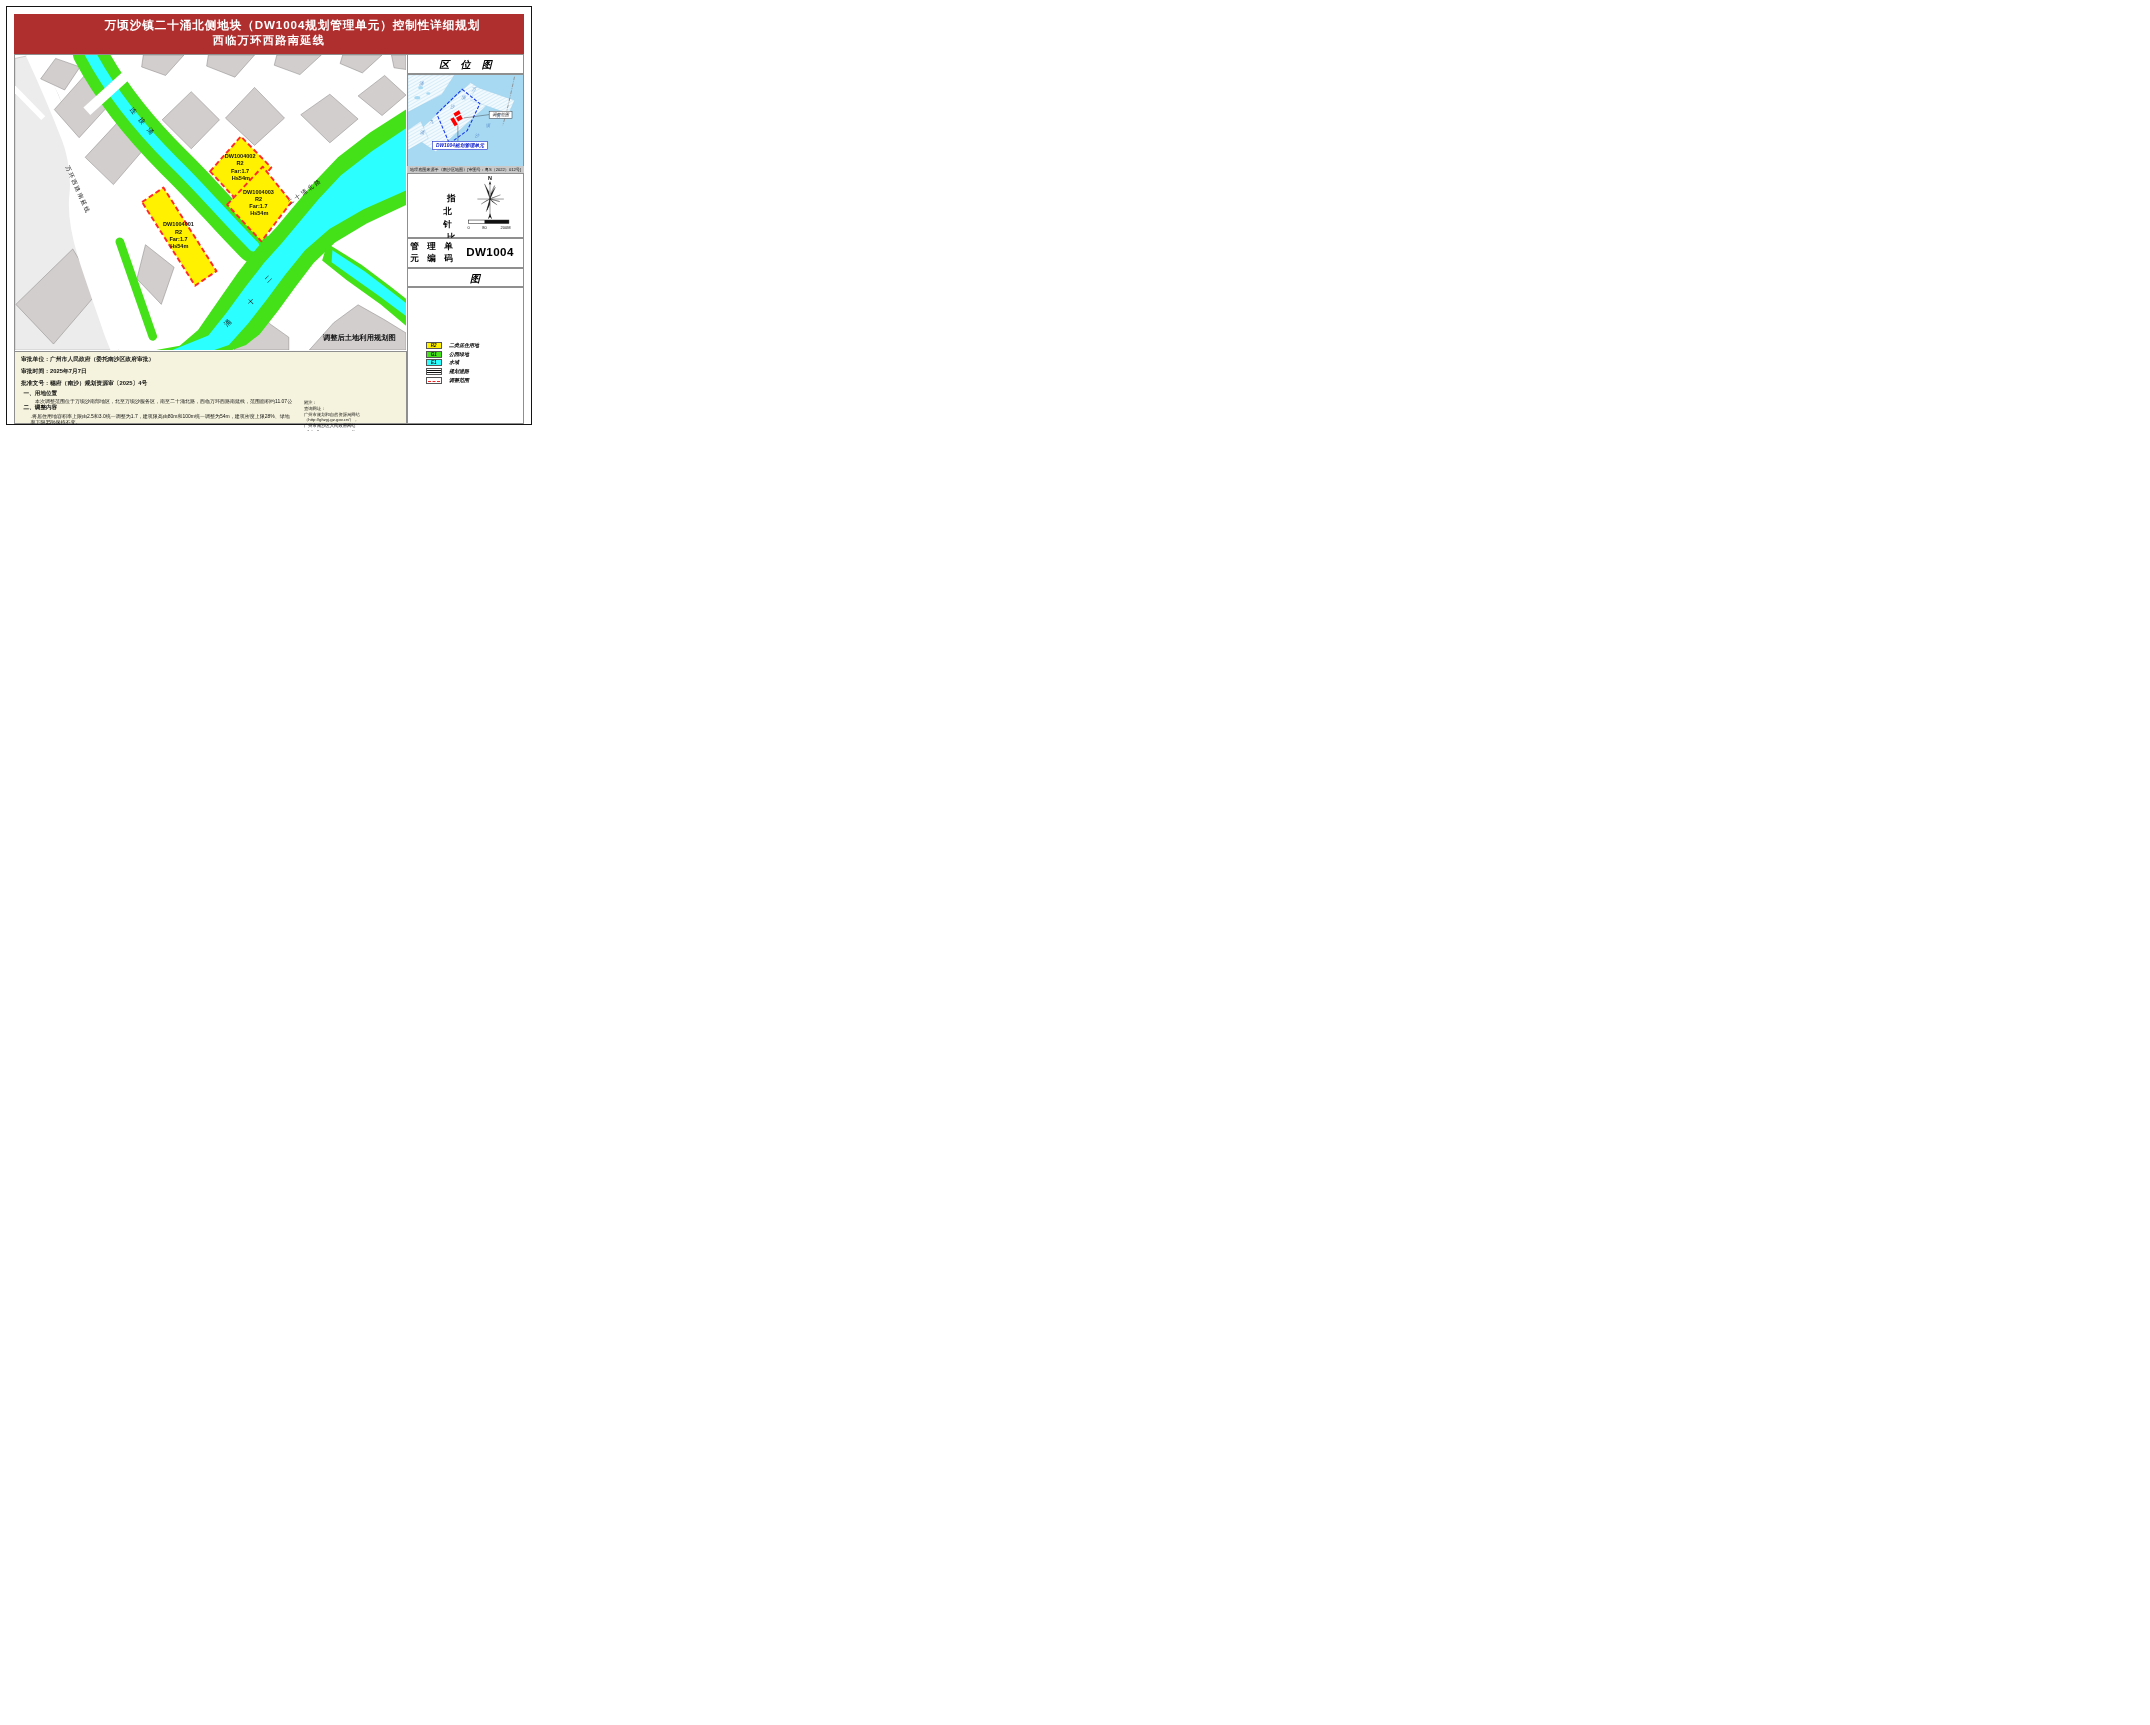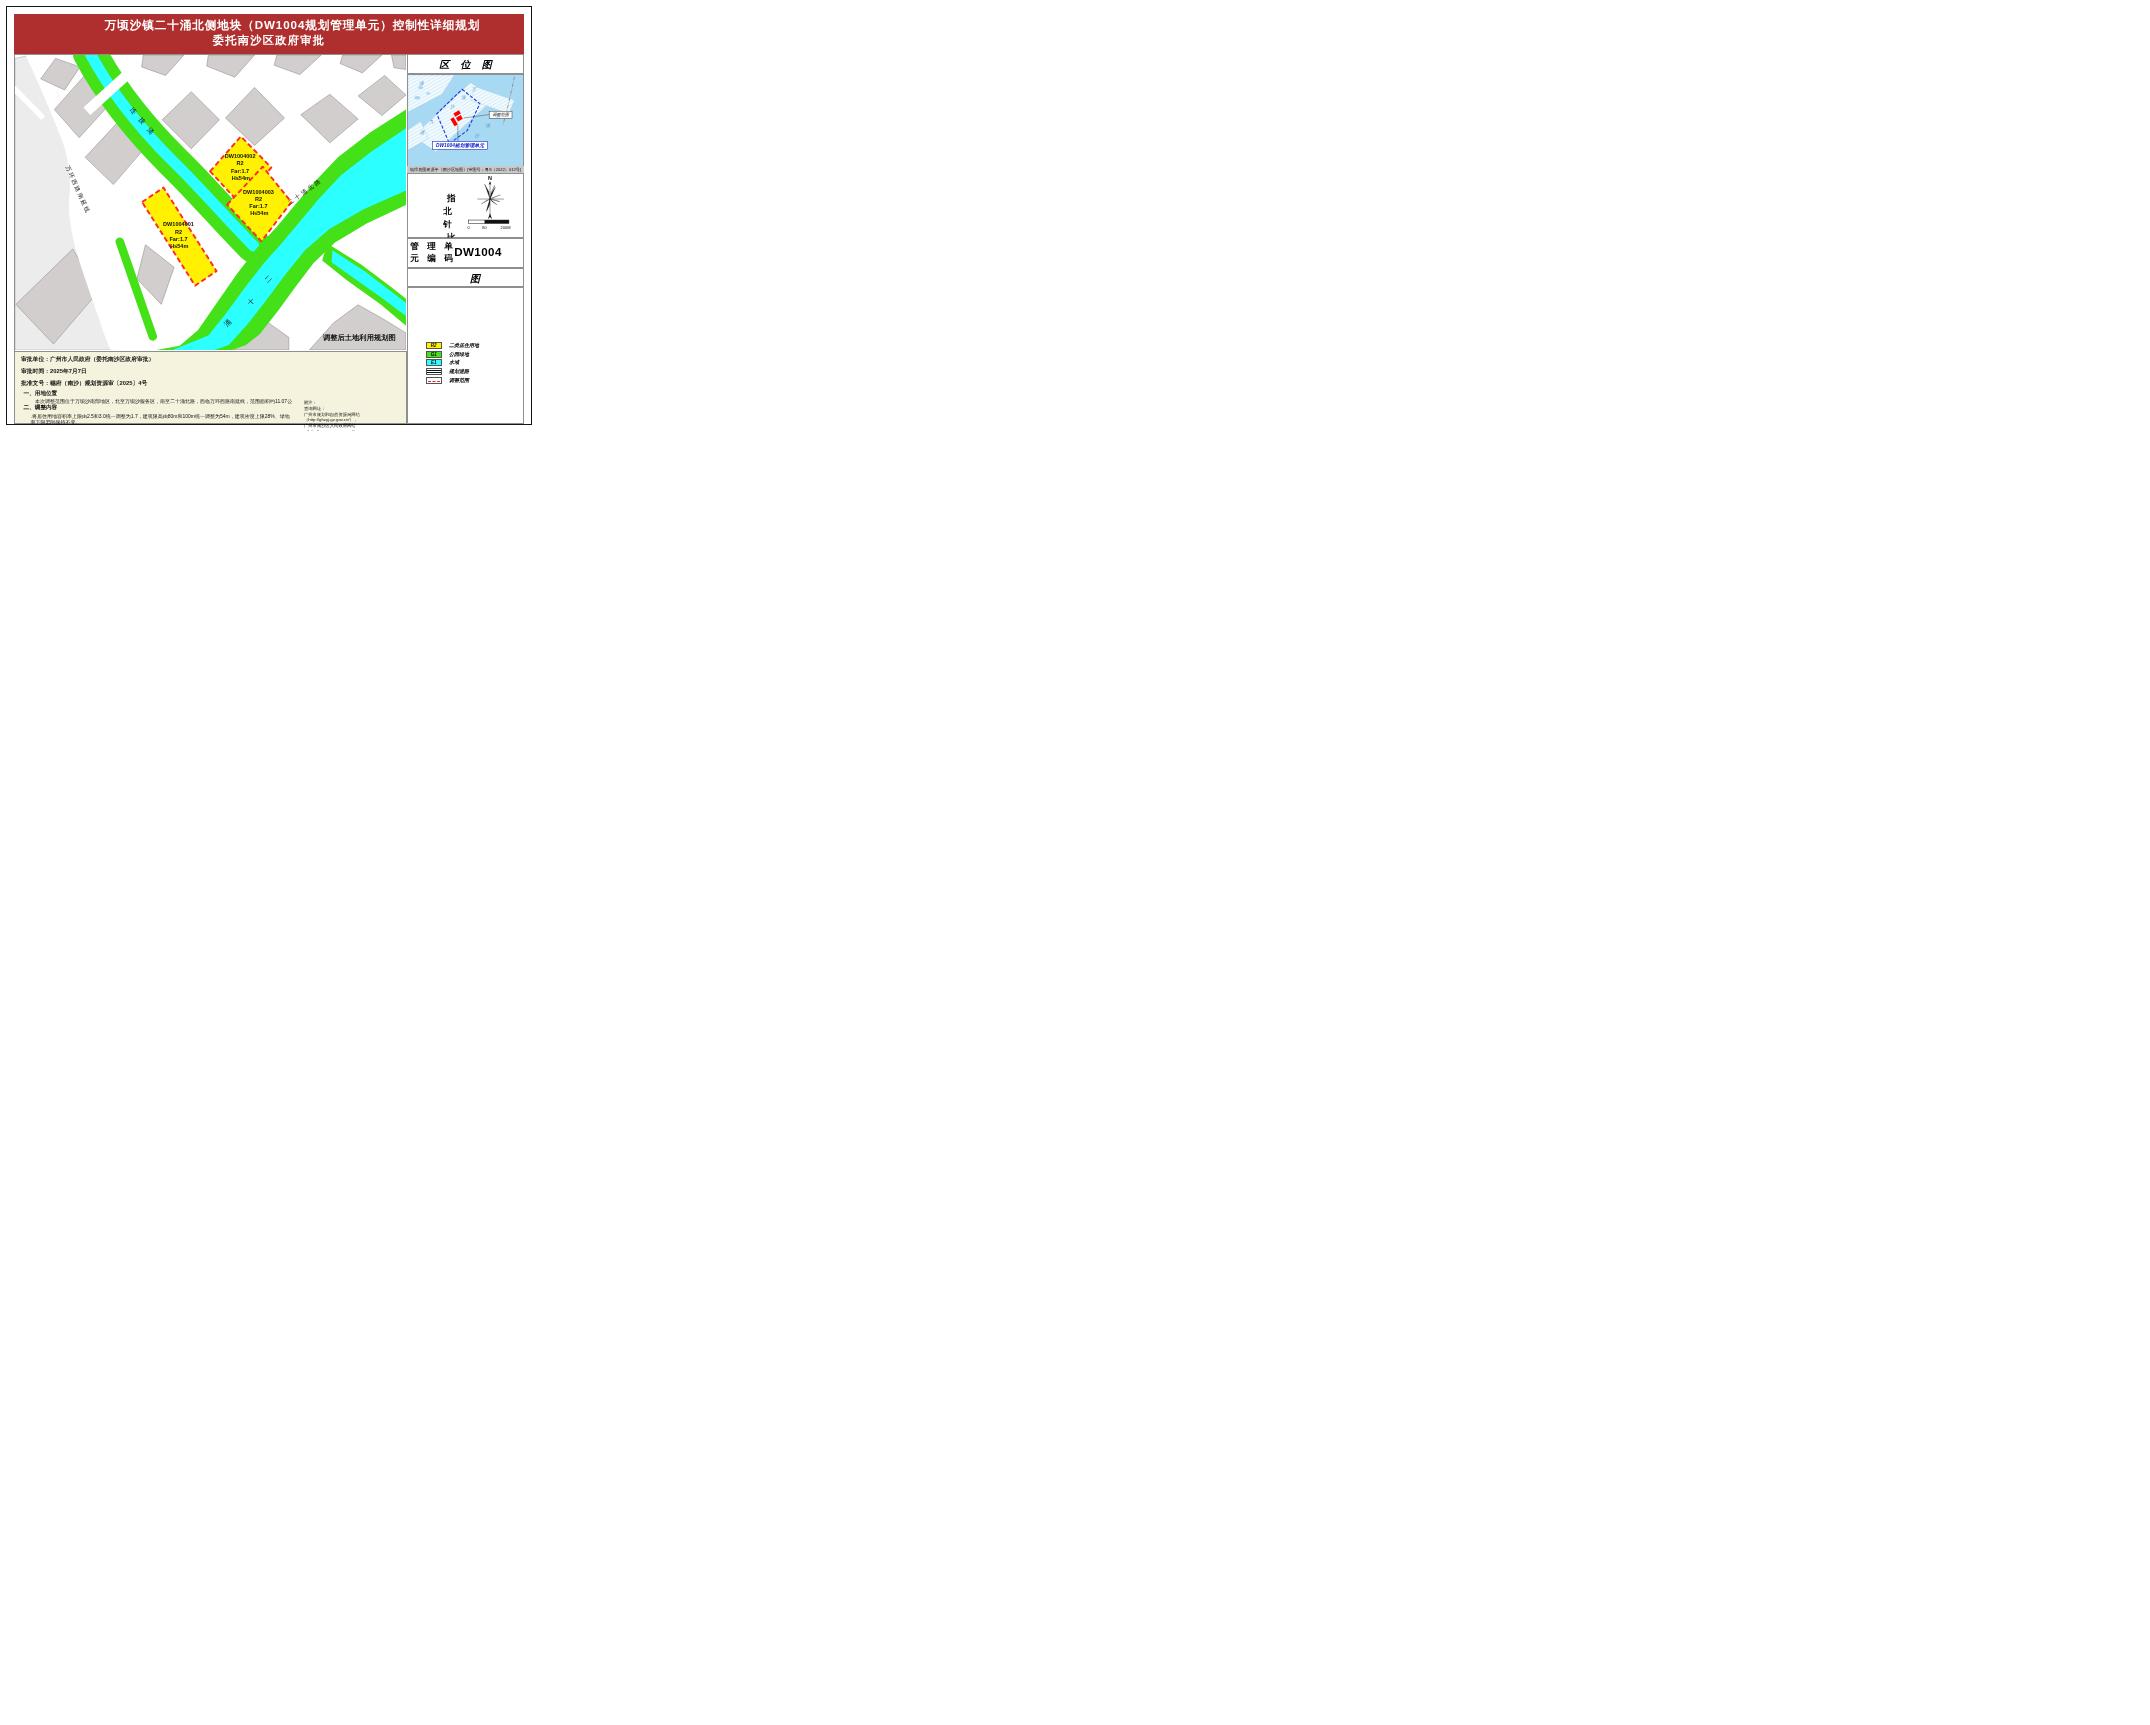--- a/index.html
+++ b/index.html
@@ -20,21 +20,21 @@
            line-height:7.3px;text-align:center;color:#111;}
   .compass-panel{left:407px;top:173px;width:117px;height:65px;}
   .compass-left{left:407px;top:173px;width:49px;height:65px;font-size:8.6px;font-weight:bold;
                 text-align:center;}
   .compass-left .ln{letter-spacing:3.9px;text-indent:3.9px;line-height:13px;padding-left:36px;}
   .compass-left .pad{height:18.5px;}
   .compass-right{left:456px;top:173px;width:68px;height:65px;}
   .unit-left{left:407px;top:238px;width:49px;height:30px;font-size:8.6px;font-weight:bold;text-align:center;}
   .unit-left .ln{letter-spacing:3px;text-indent:3px;line-height:11.6px;}
   .unit-left .pad{height:3.4px;}
-  .unit-right{left:444px;top:238px;width:68px;height:30px;font-size:11.6px;font-weight:bold;
+  .unit-right{left:456px;top:238px;width:68px;height:30px;font-size:11.6px;font-weight:bold;
               text-align:center;line-height:28px;letter-spacing:0.4px;}
   .leg-title{left:407px;top:268px;width:117px;height:19.4px;font-size:10px;font-weight:bold;
              text-align:center;line-height:19.4px;letter-spacing:26px;text-indent:26px;padding-left:19px;}
   .leg-body{left:407px;top:287px;width:117px;height:137px;}
   .leg-item{position:absolute;left:0;width:117px;height:6.5px;}
   .leg-swatch{position:absolute;left:17.6px;top:0;width:16.3px;height:6.5px;border:0.4px solid #555;
               box-sizing:border-box;font-size:4.5px;text-align:center;line-height:5.6px;font-weight:bold;}
   .leg-label{position:absolute;left:41px;top:0.4px;font-size:5px;font-weight:bold;}
   .sw-r2{background:#FFF100;}
   .sw-g1{background:#44E018;}
@@ -52,21 +52,21 @@
   svg text{font-family:"Liberation Sans",sans-serif;}
 </style>
 </head>
 <body>
 
 <div class="sheet">
   <div class="outer-frame"></div>
 
   <div class="abs title-bar">
     <div class="title-l1">万顷沙镇二十涌北侧地块（DW1004规划管理单元）控制性详细规划</div>
-    <div class="title-l2">委托南沙区政府审批</div>
+    <div class="title-l2">西临万环西路南延线</div>
   </div>
 
   <div class="abs map-wrap">
     <svg viewBox="0 0 914 692" width="391" height="295" preserveAspectRatio="none">
       <rect x="0" y="0" width="914" height="692" fill="#FFFFFF"></rect>
 
       <polygon points="0,8 48,-2 72,38 100,92 122,148 136,202 146,252 140,312 146,385 163,455 188,528 214,602 234,662 242,692 0,692" fill="#ECECEC" stroke="#9A9A9A" stroke-width="1"></polygon>
       <line x1="-5" y1="75" x2="66" y2="148" stroke="#FFFFFF" stroke-width="13"></line>
       <polygon points="2,585 135,455 195,555 90,678" fill="#D2CECE" stroke="#8A8686" stroke-width="1.2"></polygon>
 

